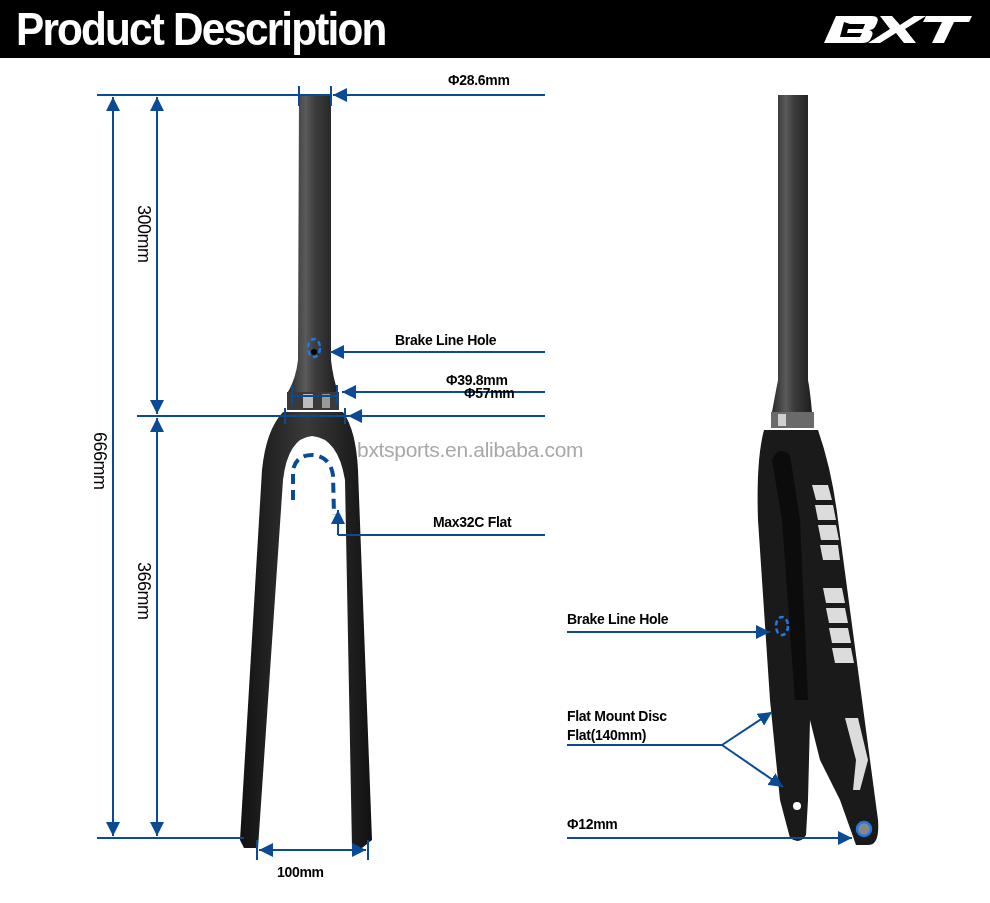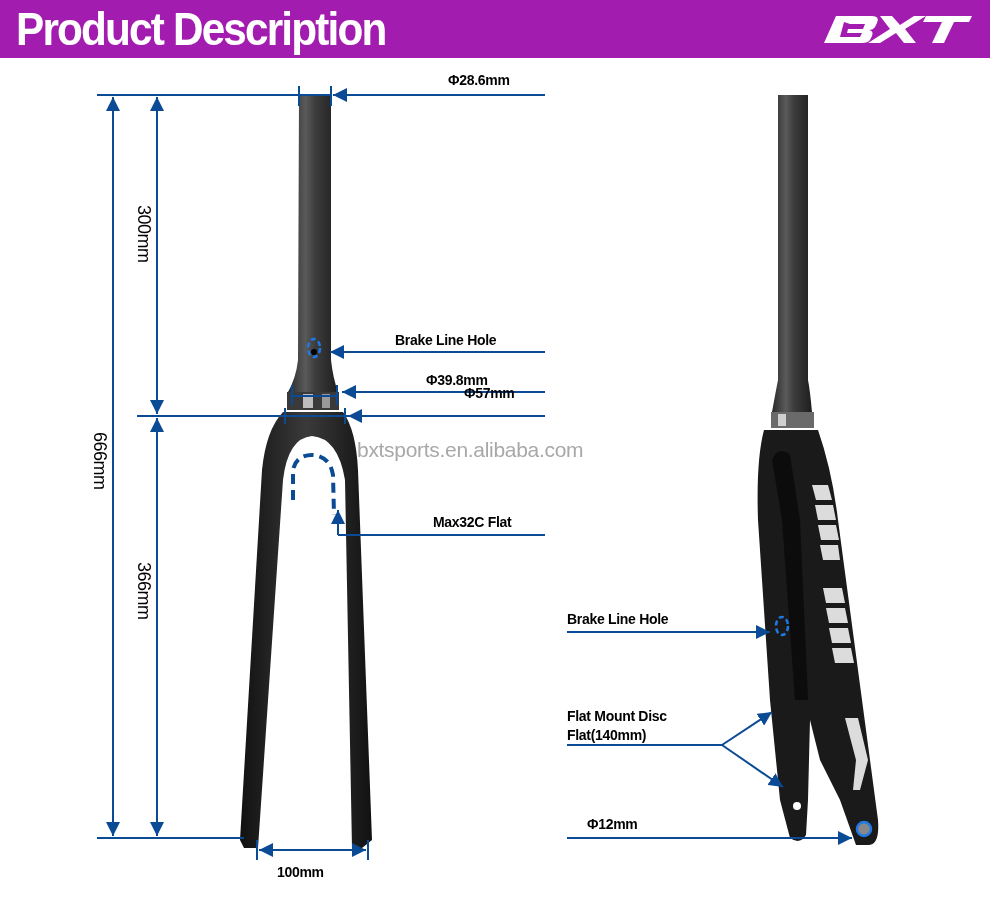--- a/index.html
+++ b/index.html
@@ -1,17 +1,17 @@
 <!DOCTYPE html>
 <html><head>
   <meta charset="utf-8">
   <style>
     html, body { margin: 0; padding: 0; background: #ffffff; }
     body { width: 990px; height: 903px; position: relative; overflow: hidden; font-family: "Liberation Sans", sans-serif; }
-    .header { position: absolute; left: 0; top: 0; width: 990px; height: 58px; background: #a21caf; }
+    .header { position: absolute; left: 0; top: 0; width: 990px; height: 58px; background: #000000; }
     .title { position: absolute; left: 16px; top: 0; height: 58px; line-height: 58px; color: #fff; font-weight: bold; font-size: 46px; letter-spacing: -2px; transform: scaleX(0.92); transform-origin: left center; }
     .logo { position: absolute; right: 18px; top: 12px; width: 150px; height: 34px; }
     svg.diagram { position: absolute; left: 0; top: 0; }
     .lbl { position: absolute; font-weight: bold; font-size: 14px; color: #000; white-space: nowrap; letter-spacing: -0.3px; }
     .vlbl { position: absolute; font-size: 18px; color: #000; white-space: nowrap; transform: rotate(90deg); transform-origin: left top; letter-spacing: -0.5px; }
     .watermark { position: absolute; left: 357px; top: 438px; font-size: 21px; color: #a8a8a8; letter-spacing: -0.3px; }
   </style>
 </head>
 <body>
 
@@ -135,23 +135,23 @@
     <line x1="567" y1="838" x2="852" y2="838" marker-end="url(#ah)"></line>
   </g>
 </svg>
 
 <div class="vlbl" style="left:110px; top:432px;">666mm</div>
 <div class="vlbl" style="left:154px; top:205px;">300mm</div>
 <div class="vlbl" style="left:154px; top:562px;">366mm</div>
 
 <div class="lbl" style="left:448px; top:72px;">Φ28.6mm</div>
 <div class="lbl" style="left:395px; top:332px;">Brake Line Hole</div>
-<div class="lbl" style="left:426px; top:372px;">Φ39.8mm</div>
+<div class="lbl" style="left:446px; top:372px;">Φ39.8mm</div>
 <div class="lbl" style="left:464px; top:385px;">Φ57mm</div>
 <div class="lbl" style="left:433px; top:514px;">Max32C Flat</div>
 <div class="lbl" style="left:277px; top:864px;">100mm</div>
 
 <div class="watermark">bxtsports.en.alibaba.com</div>
 
 <div class="lbl" style="left:567px; top:611px;">Brake Line Hole</div>
 <div class="lbl" style="left:567px; top:708px;text-align:right;">Flat Mount Disc</div>
 <div class="lbl" style="left:567px; top:727px;">Flat(140mm)</div>
-<div class="lbl" style="left:567px; top:816px;margin-left:20px;">Φ12mm</div>
+<div class="lbl" style="left:567px; top:816px;">Φ12mm</div>
 
 </body></html>

